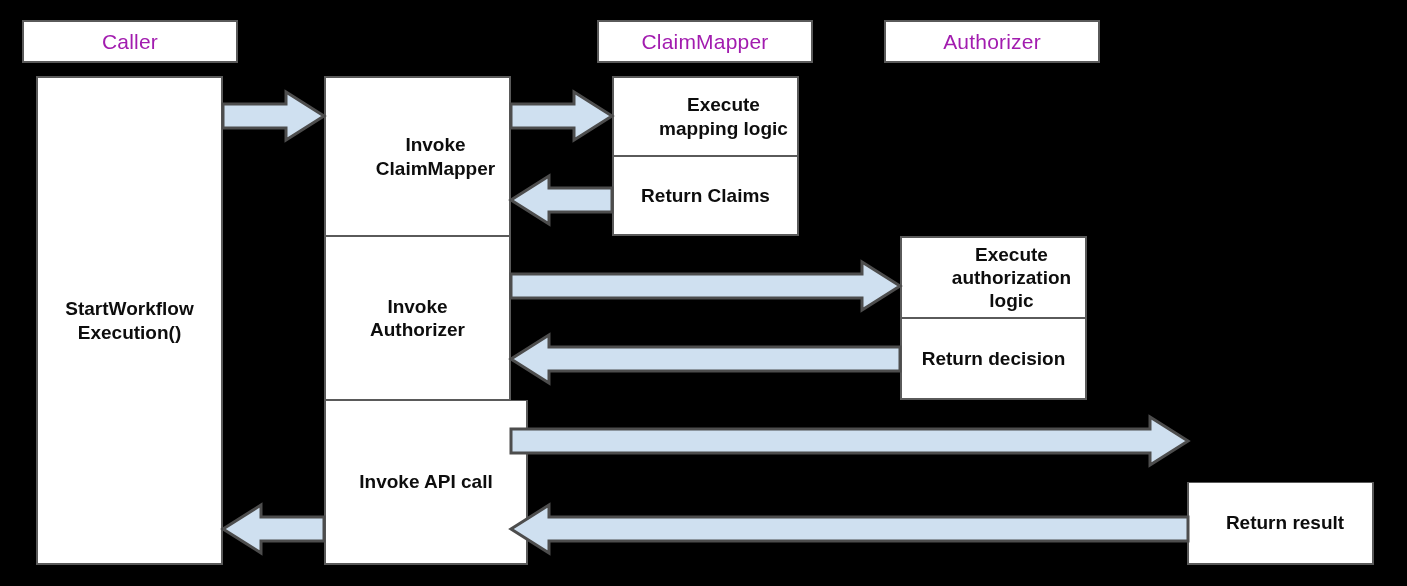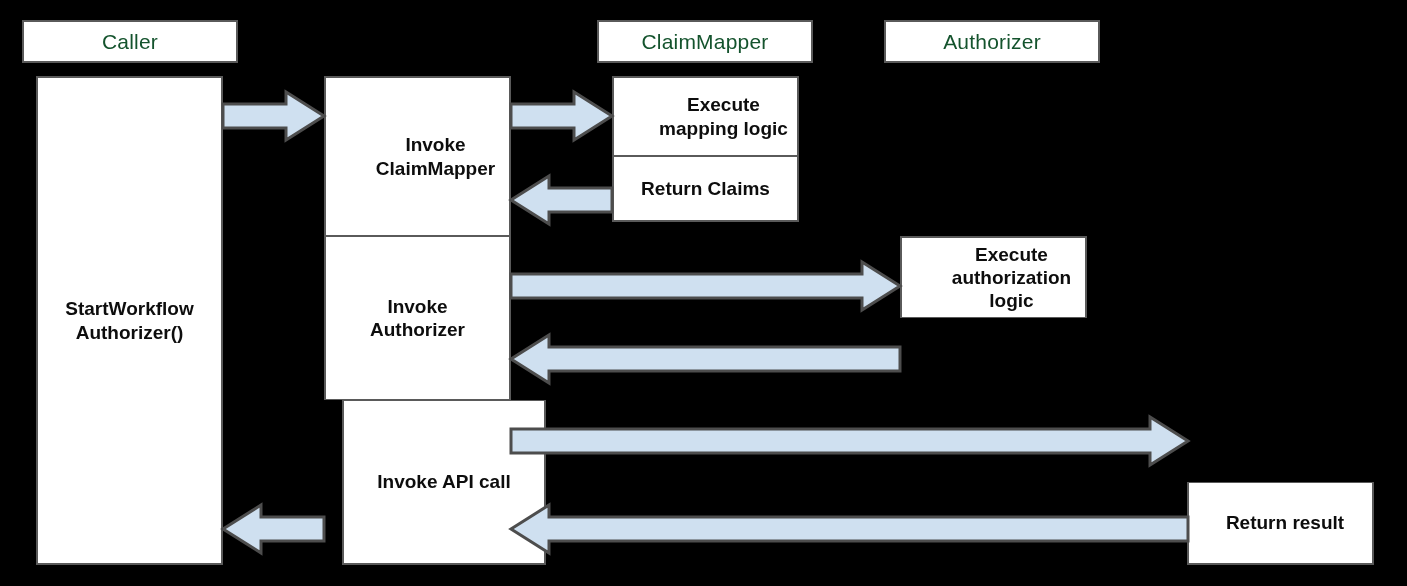--- a/index.html
+++ b/index.html
@@ -18,21 +18,21 @@
     overflow: hidden;
   }
   .lane-header {
     position: absolute;
     background: #ffffff;
     border: 2px solid #5a5a5a;
     box-sizing: border-box;
     display: flex;
     align-items: center;
     justify-content: center;
-    color: #14532d;
+    color: #a21caf;
     font-size: 21px;
     font-weight: 400;
     letter-spacing: 0.2px;
   }
   .act-box {
     position: absolute;
     background: #ffffff;
     border: 2px solid #5a5a5a;
     box-sizing: border-box;
     display: flex;
@@ -63,47 +63,50 @@
   </div>
   <div class="lane-header" style="left:597px; top:20px; width:216px; height:43px;">
     <span>ClaimMapper</span>
   </div>
   <div class="lane-header" style="left:884px; top:20px; width:216px; height:43px;">
     <span>Authorizer</span>
   </div>
 
   <div class="act-box" style="left:36px; top:76px; width:187px; height:489px;">
     <span style="white-space:pre-line;">StartWorkflow
-Authorizer()</span>
+Execution()</span>
   </div>
 
   <div class="act-box stack-top" style="left:324px; top:76px; width:187px; height:160px;">
     <span style="white-space:pre-line;">Invoke
 ClaimMapper</span>
   </div>
   <div class="act-box stack-mid" style="left:324px; top:236px; width:187px; height:164px;">
     <span style="white-space:pre-line;">Invoke
 Authorizer</span>
   </div>
-  <div class="act-box stack-bot" style="left:324px; top:400px; width:204px; height:165px;margin-left:18px;">
+  <div class="act-box stack-bot" style="left:324px; top:400px; width:204px; height:165px;">
     <span style="white-space:pre-line;">Invoke API call</span>
   </div>
 
   <div class="act-box stack-top" style="left:612px; top:76px; width:187px; height:80px;">
     <span style="white-space:pre-line;">Execute
 mapping logic</span>
   </div>
-  <div class="act-box stack-bot" style="left:612px; top:156px; width:187px; height:66px;">
+  <div class="act-box stack-bot" style="left:612px; top:156px; width:187px; height:80px;">
     <span style="white-space:pre-line;">Return Claims</span>
   </div>
 
   <div class="act-box stack-top" style="left:900px; top:236px; width:187px; height:82px;">
     <span style="white-space:pre-line;">Execute
 authorization
 logic</span>
+  </div>
+  <div class="act-box stack-bot" style="left:900px; top:318px; width:187px; height:82px;">
+    <span style="white-space:pre-line;">Return decision</span>
   </div>
 
   <div class="act-box stack-bot" style="left:1187px; top:482px; width:187px; height:83px;padding-left:15px;">
     <span style="white-space:pre-line;">Return result</span>
   </div>
 
   <div class="arrow" style="left:223px; top:92px; width:101px; height:48px;">
     <svg width="101" height="48" viewBox="0 0 101 48">
       <polygon points="0,12 63,12 63,0 101,24 63,48 63,36 0,36" fill="#cfe0f0" stroke="#4d4d4d" stroke-width="3" stroke-linejoin="miter"></polygon>
     </svg>

